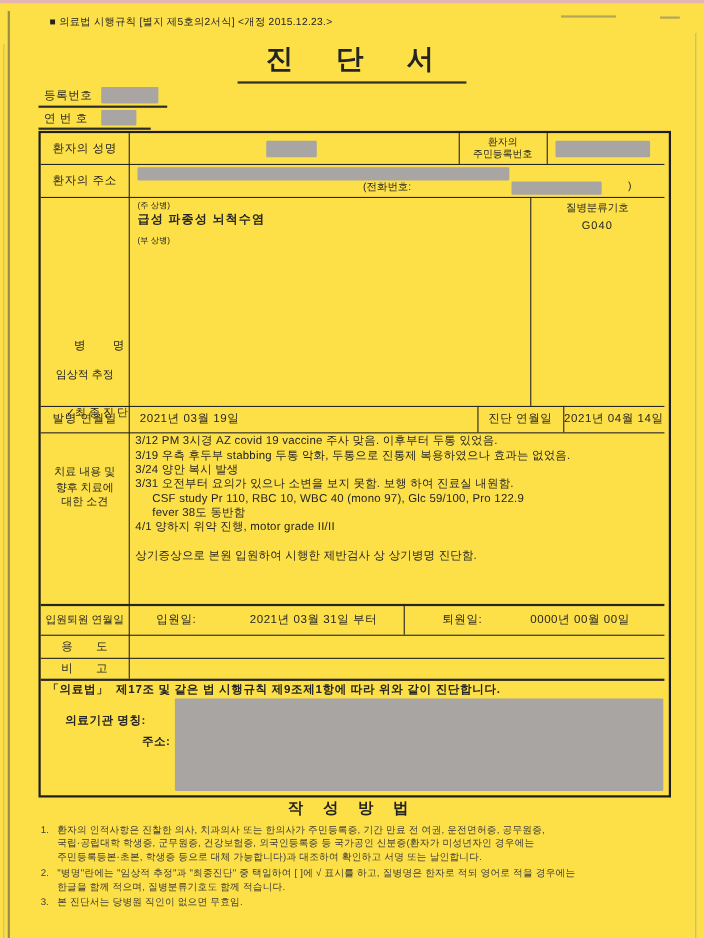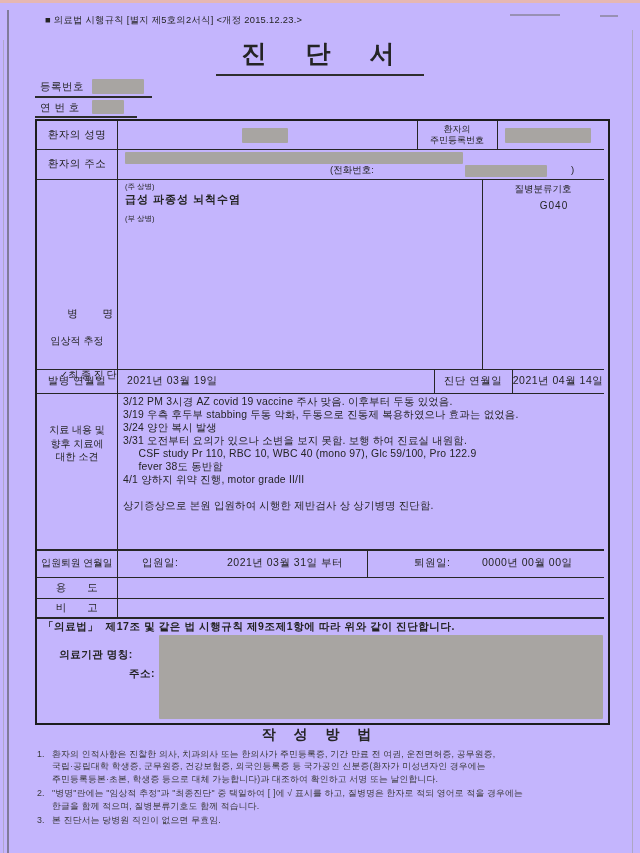--- a/index.html
+++ b/index.html
@@ -1,18 +1,18 @@
 <!DOCTYPE html>
 <html><head>
 <meta charset="utf-8">
 <style>
   html,body{margin:0;padding:0;background:#ffffff;}
   #page{
     position:relative;width:640px;height:853px;overflow:hidden;
-    background:#c4b5fd;color:#242424;
+    background:#fde047;color:#242424;
     font-family:"Liberation Sans","DejaVu Sans",sans-serif;
   }
   .abs{position:absolute;}
   .hline{position:absolute;height:1px;background:#262626;}
   .vline{position:absolute;width:1px;background:#262626;}
   .cell{position:absolute;display:flex;align-items:center;justify-content:center;text-align:center;}
   .lab{font-size:10.5px;letter-spacing:0.5px;white-space:pre;}
   .small-lab{font-size:9px;line-height:11px;}
   .redact{position:absolute;background:#a8a5a2;border-radius:1px;}
   .underbar{position:absolute;height:2px;background:#2c2c2c;}
@@ -90,21 +90,21 @@
       <div class="abs lab" style="left:0;top:128px;width:80px;text-align:right;letter-spacing:4px;">병   명</div>
       <div class="abs" style="left:0;top:155px;width:80px;text-align:center;font-size:10px;">임상적 추정</div>
       <div class="abs" style="left:0;top:178px;width:80px;text-align:center;font-size:10px;white-space:pre;">
         <span>✓</span><span>최 종 진 단</span>
       </div>
     </div>
     <div class="abs" style="left:88px;top:61px;font-size:7.5px;">(주 상병)</div>
     <div class="abs" style="left:88px;top:71px;font-size:11px;font-weight:600;letter-spacing:1px;">급성 파종성 뇌척수염</div>
     <div class="abs" style="left:88px;top:93px;font-size:7.5px;">(부 상병)</div>
     <div class="abs" style="left:445px;top:62px;width:122px;text-align:center;font-size:9.5px;">질병분류기호</div>
-    <div class="abs" style="left:445px;top:79px;width:122px;text-align:center;font-size:10px;letter-spacing:1px;margin-left:11px;">G040</div>
+    <div class="abs" style="left:445px;top:79px;width:122px;text-align:center;font-size:10px;letter-spacing:1px;">G040</div>
 
     <div class="cell lab" style="left:0;top:248px;width:80px;height:24px;">발병 연월일</div>
     <div class="abs lab" style="left:90px;top:248px;height:24px;display:flex;align-items:center;">2021년 03월 19일</div>
     <div class="cell lab" style="left:397px;top:248px;width:78px;height:24px;">진단 연월일</div>
     <div class="cell lab" style="left:475px;top:248px;width:92px;height:24px;">2021년 04월 14일</div>
 
     <div class="abs" style="left:0;top:302px;width:80px;text-align:center;font-size:10px;line-height:13.5px;">
       <div>치료 내용 및</div>
       <div>향후 치료에</div>
       <div>대한 소견</div>
@@ -117,21 +117,21 @@
       <div class="t-line">     CSF study Pr 110, RBC 10, WBC 40 (mono 97), Glc 59/100, Pro 122.9</div>
       <div class="t-line">     fever 38도 동반함</div>
       <div class="t-line">4/1 양하지 위약 진행, motor grade II/II</div>
       <div class="t-line"></div>
       <div class="t-line">상기증상으로 본원 입원하여 시행한 제반검사 상 상기병명 진단함.</div>
     </div>
 
     <div class="cell" style="left:0;top:428px;width:80px;height:28px;font-size:9.8px;white-space:pre;">입원퇴원 연월일</div>
     <div class="abs lab" style="left:105px;top:428px;height:28px;display:flex;align-items:center;">입원일:</div>
     <div class="abs lab" style="left:190px;top:428px;height:28px;display:flex;align-items:center;">2021년 03월 31일 부터</div>
-    <div class="abs lab" style="left:365px;top:428px;height:28px;display:flex;align-items:center;margin-left:12px;">퇴원일:</div>
+    <div class="abs lab" style="left:365px;top:428px;height:28px;display:flex;align-items:center;">퇴원일:</div>
     <div class="abs lab" style="left:445px;top:428px;height:28px;display:flex;align-items:center;">0000년 00월 00일</div>
 
     <div class="cell lab" style="left:0;top:456px;width:80px;height:21px;">용      도</div>
 
     <div class="cell lab" style="left:0;top:477px;width:80px;height:19px;">비      고</div>
 
     <div class="abs" style="left:6px;top:499px;font-size:10.5px;font-weight:600;letter-spacing:0.6px;white-space:pre;">「의료법」  제17조 및 같은 법 시행규칙 제9조제1항에 따라 위와 같이 진단합니다.</div>
     <div class="redact" style="left:122px;top:514px;width:444px;height:84px;"></div>
     <div class="abs lab" style="left:0;top:527px;width:118px;text-align:center;font-weight:600;">의료기관 명칭:</div>
     <div class="abs lab" style="left:0;top:546px;width:118px;text-align:right;font-weight:600;">주소:</div>

